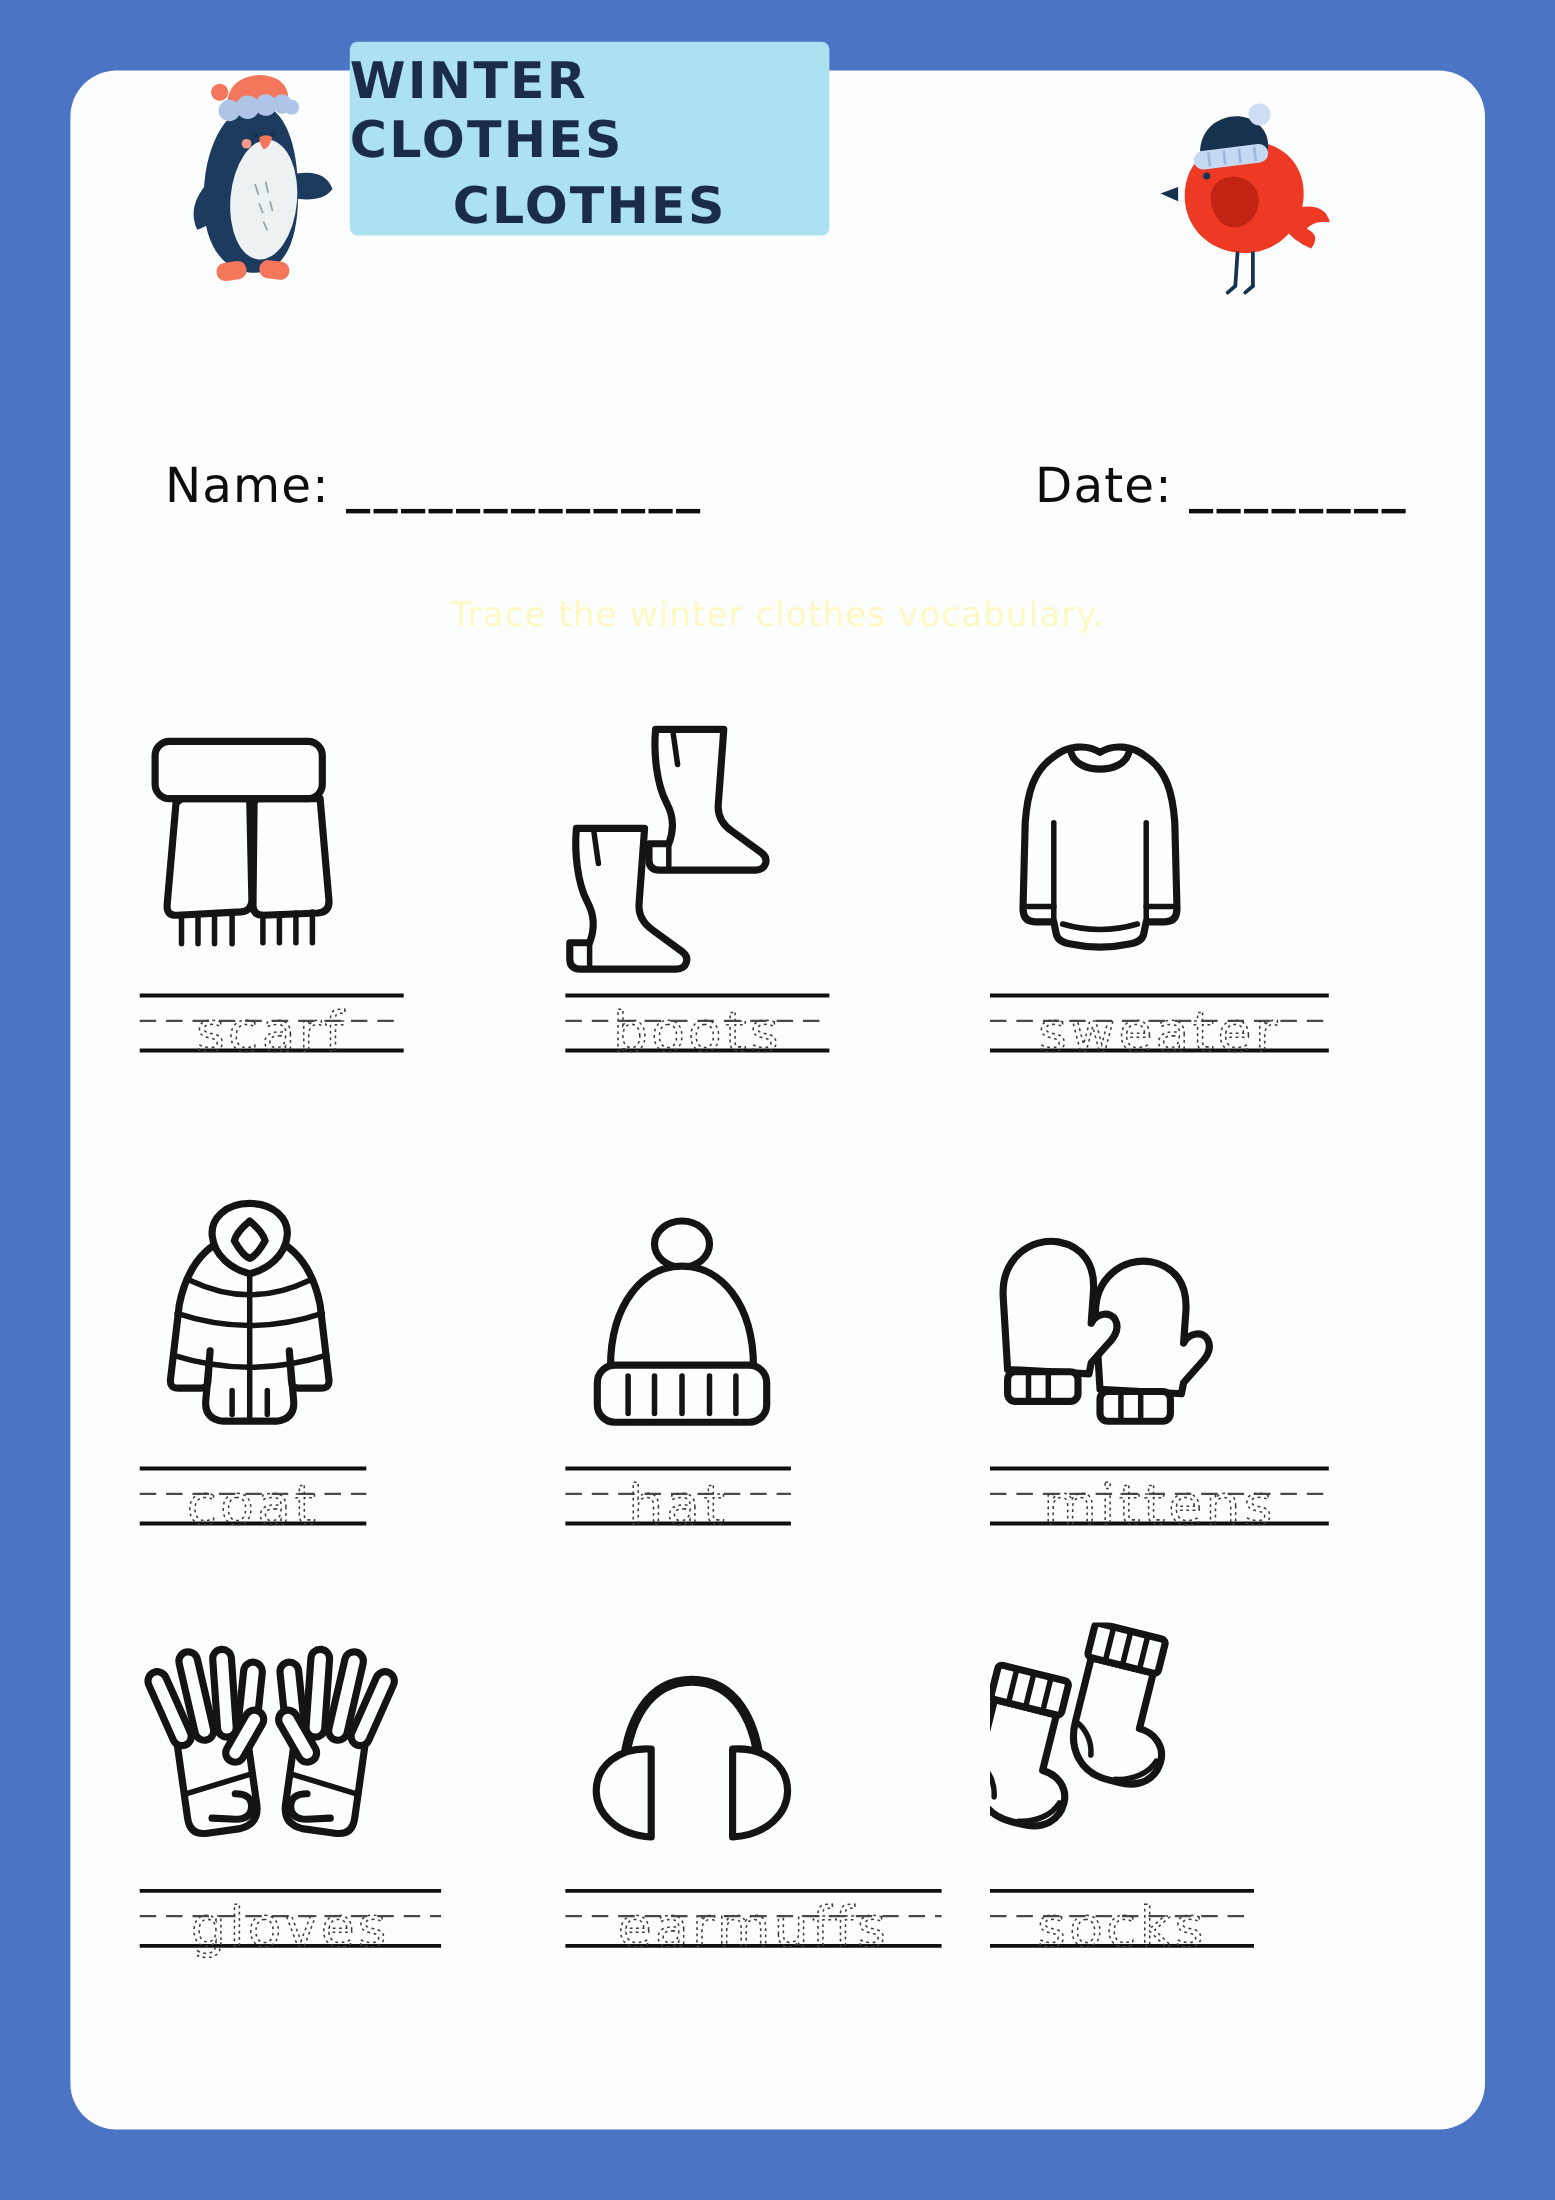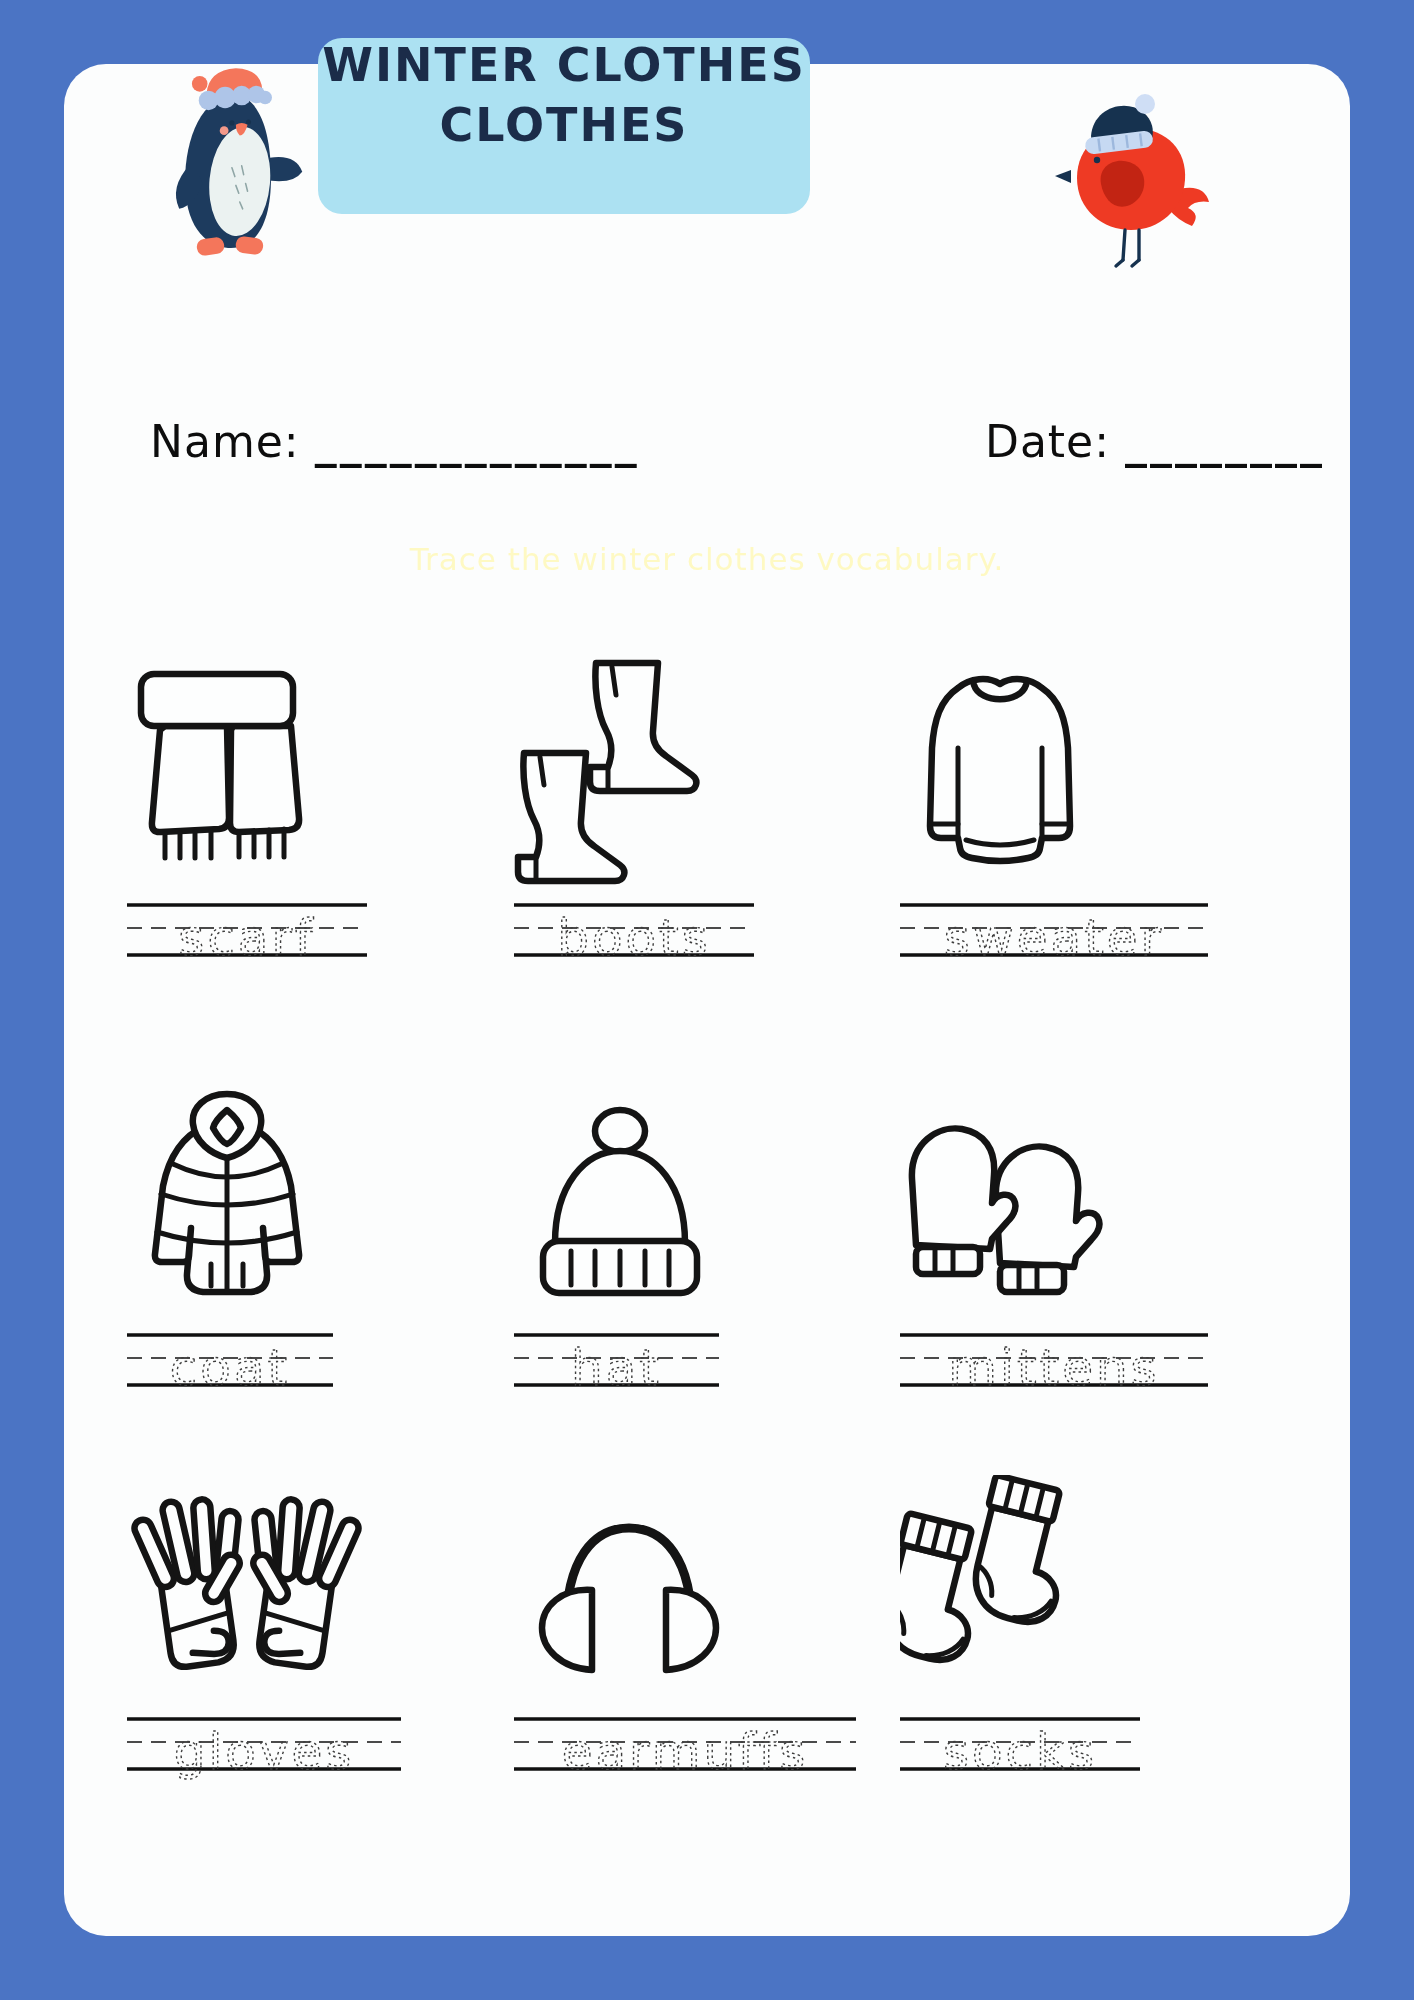--- a/index.html
+++ b/index.html
@@ -16,35 +16,35 @@
     background:var(--border_blue);
     font-family:"DejaVu Sans","Liberation Sans",sans-serif;
     overflow:hidden;
   }
   .sheet{position:absolute;inset:0}
   .page{
     position:absolute;left:64px;top:64px;width:1286px;height:1872px;
     background:var(--page_white);border-radius:42px;
   }
   .title-box{
-    position:absolute;left:318px;top:38px;width:492px;height:176px;
-    background:var(--panel_blue);border-radius:24px;
-    display:flex;flex-direction:column;align-items:center;justify-content:flex-start;
+    position:absolute;left:318px;top:38px;width:436px;height:176px;
+    background:var(--panel_blue);border-radius:7px;
+    display:flex;flex-direction:column;align-items:center;justify-content:flex-end;
     gap:6px;
   }
   .title-line{
     color:var(--title_navy);font-weight:bold;font-size:46px;letter-spacing:2px;
     font-family:"DejaVu Sans",sans-serif;
   }
   .mascot{position:absolute}
   .penguin{left:146px;top:60px;width:166px;height:200px}
   .bird{left:1036px;top:86px;width:180px;height:190px}
   .field-row{position:absolute;font-size:44px;color:#0d0d0d;letter-spacing:1px}
   .name-field{left:150px;top:416px}
-  .date-field{left:985px;top:416px}
+  .date-field{left:941px;top:416px}
   .blank{letter-spacing:3px;font-weight:bold}
   .instruction{
     position:absolute;left:0;right:0;top:541px;text-align:center;
     font-size:31px;color:#fef9c3;letter-spacing:1px;
   }
   .row{
     position:absolute;left:127px;width:1160px;height:360px;
     display:grid;grid-template-columns:1fr 1fr 1fr;
   }
   .row1{top:648px}.row2{top:1078px}.row3{top:1462px}

